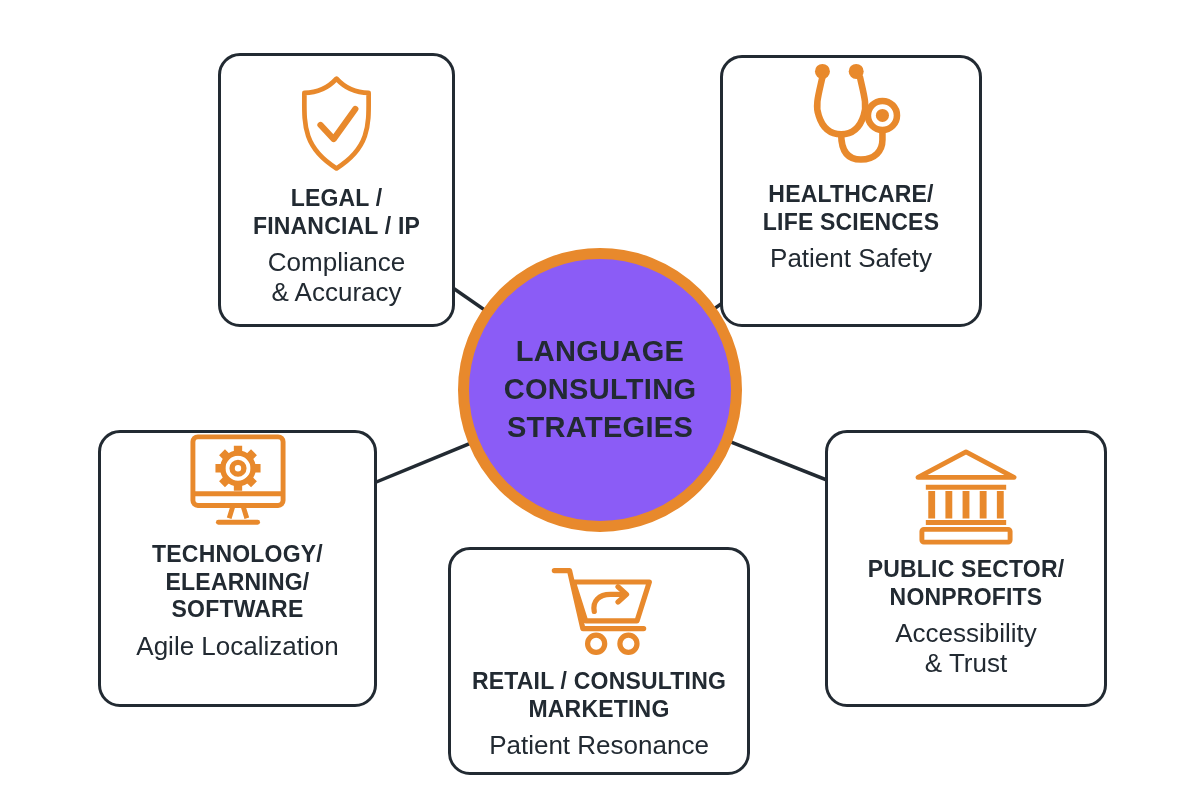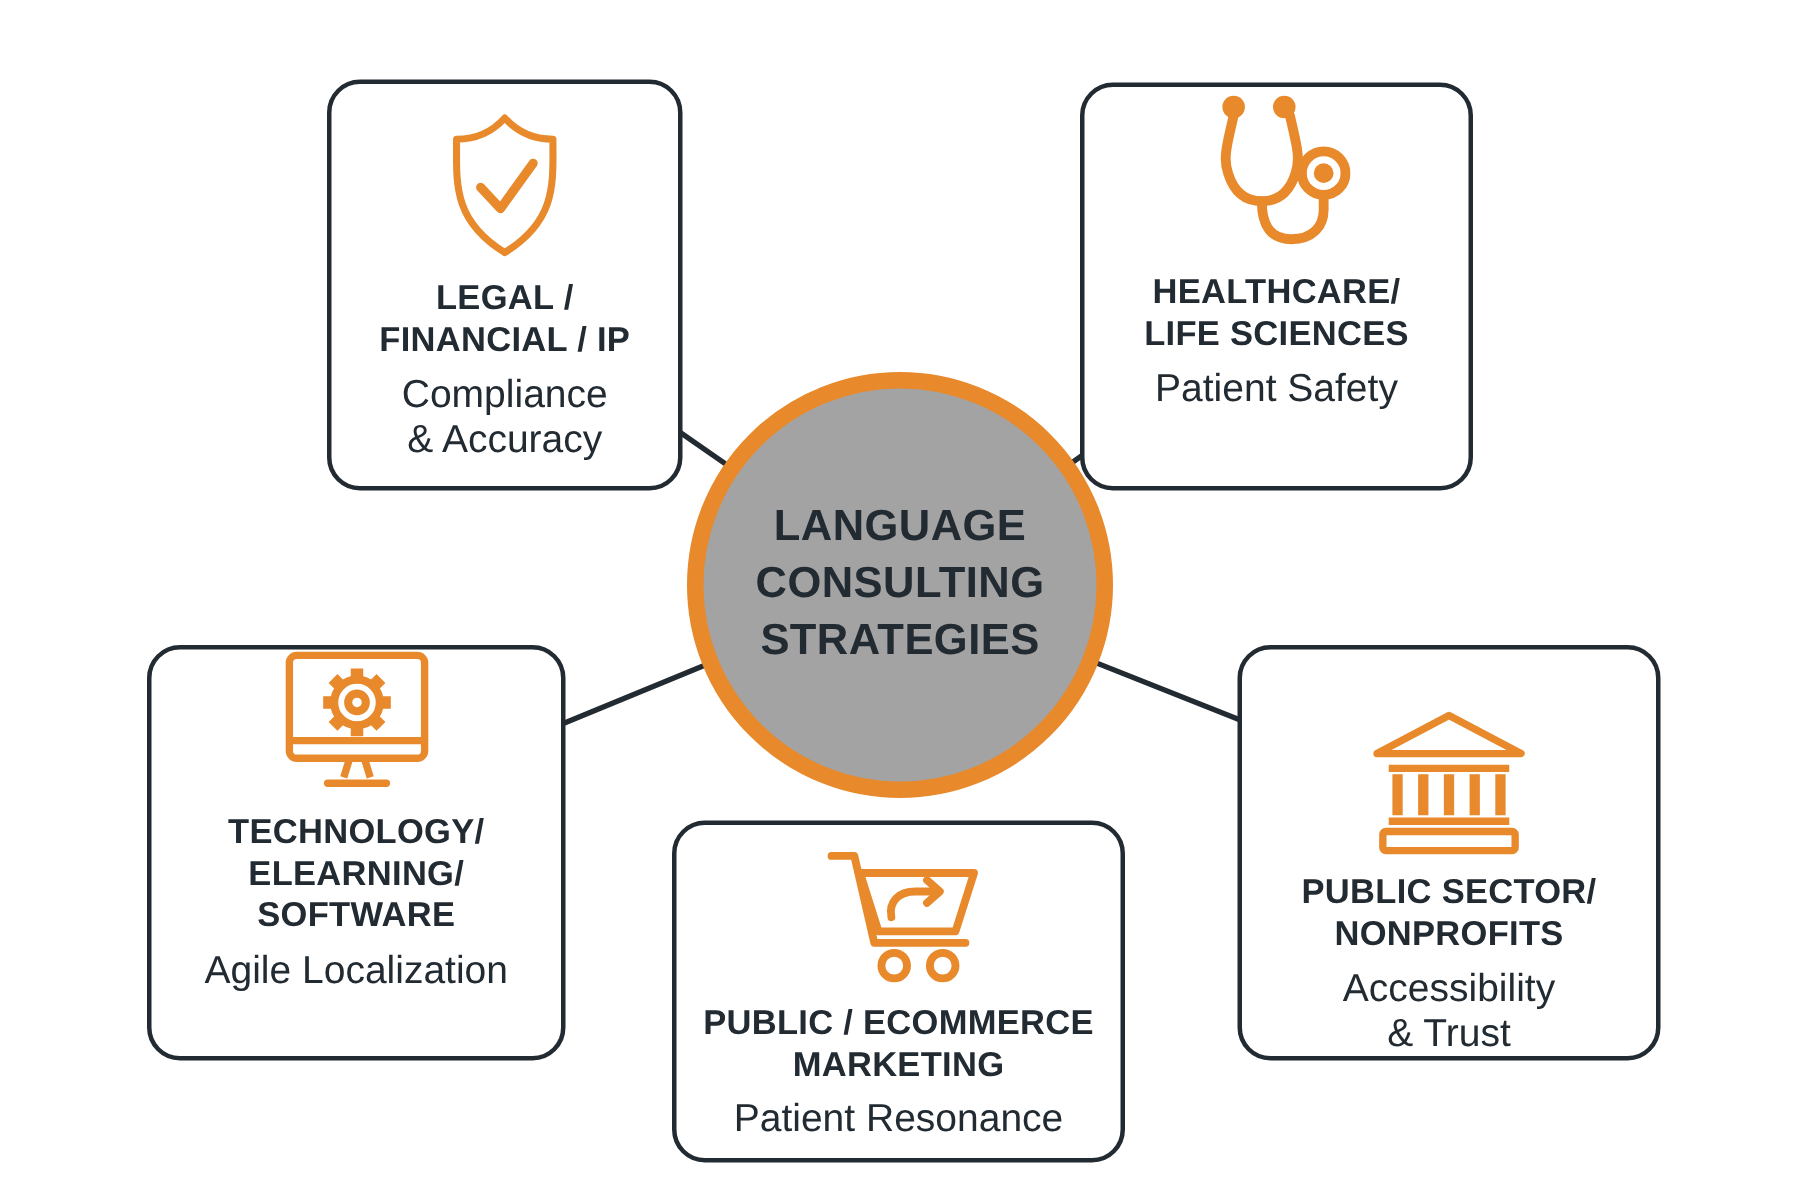--- a/index.html
+++ b/index.html
@@ -24,21 +24,21 @@
     position:absolute;z-index:1;
     background:#fff;
     border:3px solid var(--ink);
     border-radius:22px;
     display:flex;flex-direction:column;align-items:center;
     text-align:center;
   }
   .node-legal     {left:218px;top:53px; width:237px;height:274px;padding-top:17px;}
   .node-healthcare{left:720px;top:55px; width:262px;height:272px;}
   .node-technology{left:98px; top:430px;width:279px;height:277px;}
-  .node-public    {left:825px;top:430px;width:282px;height:277px;padding-top:15px;justify-content:flex-end;}
+  .node-public    {left:825px;top:430px;width:282px;height:277px;padding-top:15px;}
   .node-retail    {left:448px;top:547px;width:302px;height:228px;padding-top:13px;}
 
   .node .icon{flex:0 0 auto;display:block;}
   .node .icon svg{display:block;}
   .icon-stroke{stroke:var(--orange);fill:none;}
   .icon-fill{fill:var(--orange);stroke:none;}
 
   .node-title{
     margin-top:10px;
     font-weight:bold;
@@ -51,21 +51,21 @@
     margin-top:8px;
     font-weight:normal;
     font-size:26px;
     line-height:1.15;
     white-space:pre-line;
   }
 
   .center-circle{
     position:absolute;z-index:2;
     left:458px;top:248px;width:284px;height:284px;
-    background:#a3a3a3;
+    background:#8b5cf6;
     border:11px solid var(--orange);
     border-radius:50%;
     display:flex;align-items:center;justify-content:center;
     text-align:center;
   }
   .center-title{
     font-weight:bold;
     font-size:29px;
     line-height:1.3;
     letter-spacing:.3px;
@@ -137,21 +137,21 @@
     <span class="icon">
       <svg width="114" height="95" viewBox="0 0 120 100">
         <path class="icon-stroke" stroke-width="5.5" stroke-linecap="round" stroke-linejoin="round" d="M13 8 L29 8 L43 69 L107 69"></path>
         <path class="icon-stroke" stroke-width="5.5" stroke-linejoin="round" d="M33 20 L113 20 L100 61 L46 61 Z"></path>
         <path class="icon-stroke" stroke-width="5.5" stroke-linecap="round" d="M55 51 C 53 40 60 33 72 33 L86 33"></path>
         <path class="icon-stroke" stroke-width="5.5" stroke-linecap="round" stroke-linejoin="round" d="M80 25 L89 33 L80 41"></path>
         <circle class="icon-stroke" stroke-width="5.5" cx="57" cy="85" r="9"></circle>
         <circle class="icon-stroke" stroke-width="5.5" cx="91" cy="85" r="9"></circle>
       </svg>
     </span>
-    <div class="node-title">PUBLIC / ECOMMERCE
+    <div class="node-title">RETAIL / CONSULTING
 MARKETING</div>
     <div class="node-subtitle">Patient Resonance</div>
   </div>
 
   <div class="node node-public">
     <span class="icon">
       <svg width="108" height="98" viewBox="0 0 110 100">
         <path class="icon-stroke" stroke-width="5" stroke-linejoin="round" d="M55 4 L104 30 L6 30 Z"></path>
         <path class="icon-stroke" stroke-width="5" d="M14 40 H96"></path>
         <path class="icon-stroke" stroke-width="7" d="M20 44 V72 M37.5 44 V72 M55 44 V72 M72.5 44 V72 M90 44 V72"></path>

